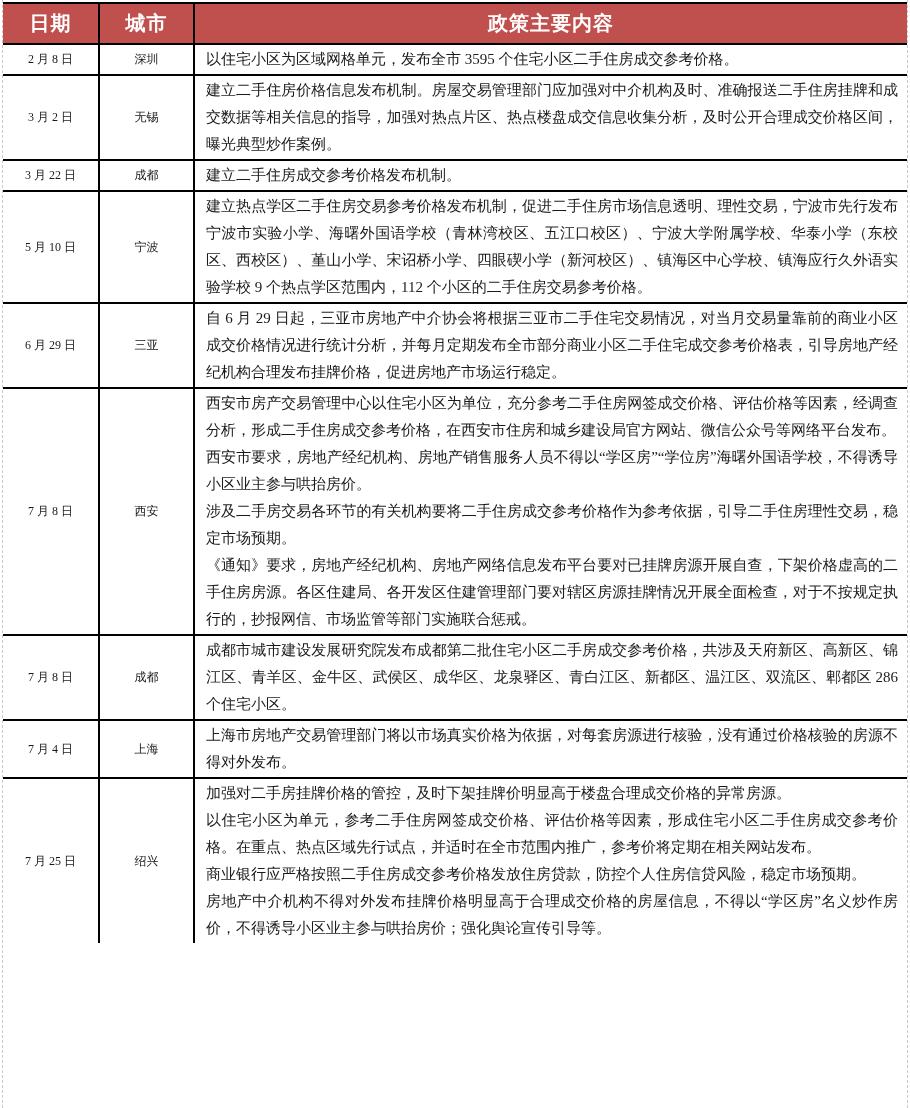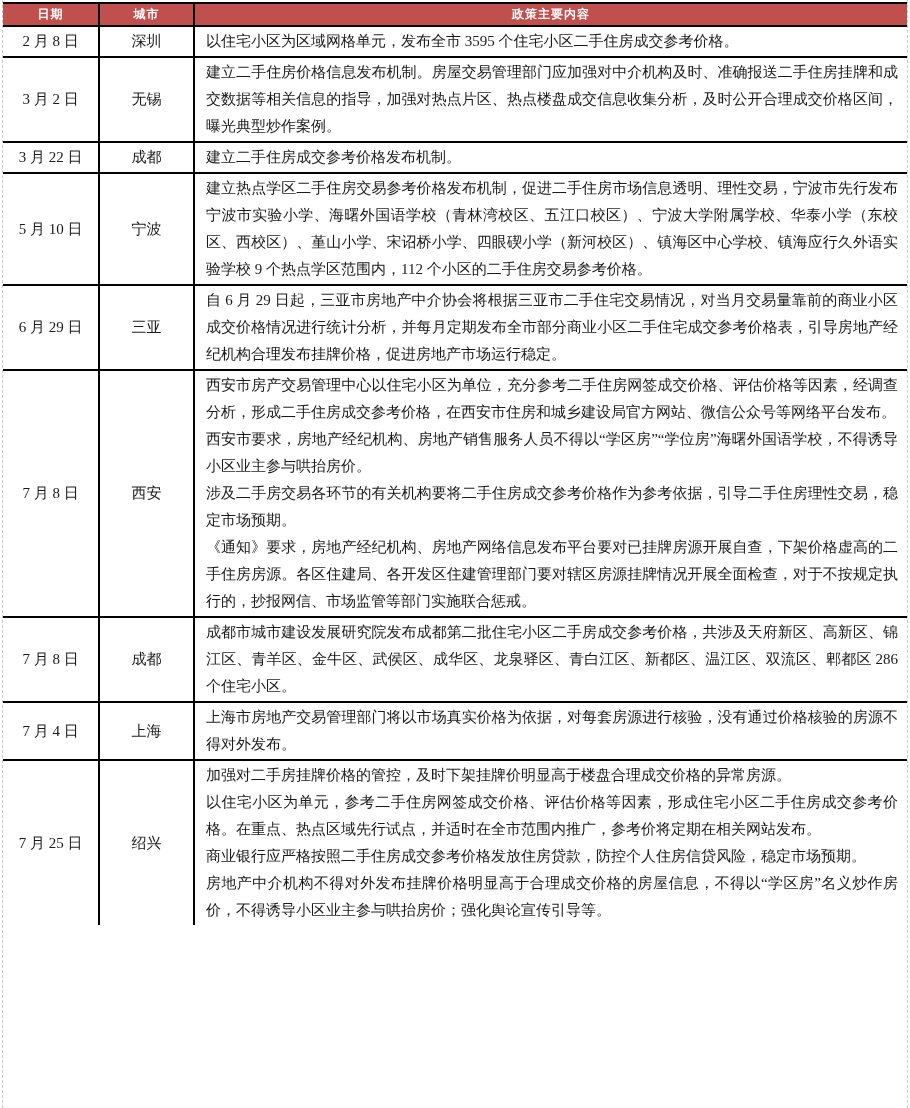--- a/index.html
+++ b/index.html
@@ -39,35 +39,35 @@
   }
   table.policy th:first-child,
   table.policy td:first-child { border-left: none; }
   table.policy th:last-child,
   table.policy td:last-child { border-right: none; }
 
   thead th {
     background: #C0504D;
     color: #ffffff;
     font-weight: bold;
-    font-size: 12px;
-    height: 23px;
+    font-size: 20px;
+    height: 41px;
     border-top: 3px solid #000000;
     border-bottom: 2px solid #000000;
     text-align: center;
     vertical-align: middle;
     letter-spacing: 1px;
     margin-left: 16px;
   }
   tbody tr:last-child td { border-bottom: none; }
 
   td.date, td.city {
     text-align: center;
     vertical-align: middle;
-    font-size: 15px;
+    font-size: 12px;
     white-space: nowrap;
     padding: 0 2px;
   }
   td.content {
     font-size: 15px;
     line-height: 27px;
     padding: 1px 9px 1px 11px;
     vertical-align: middle;
     margin-left: 44px;
   }

